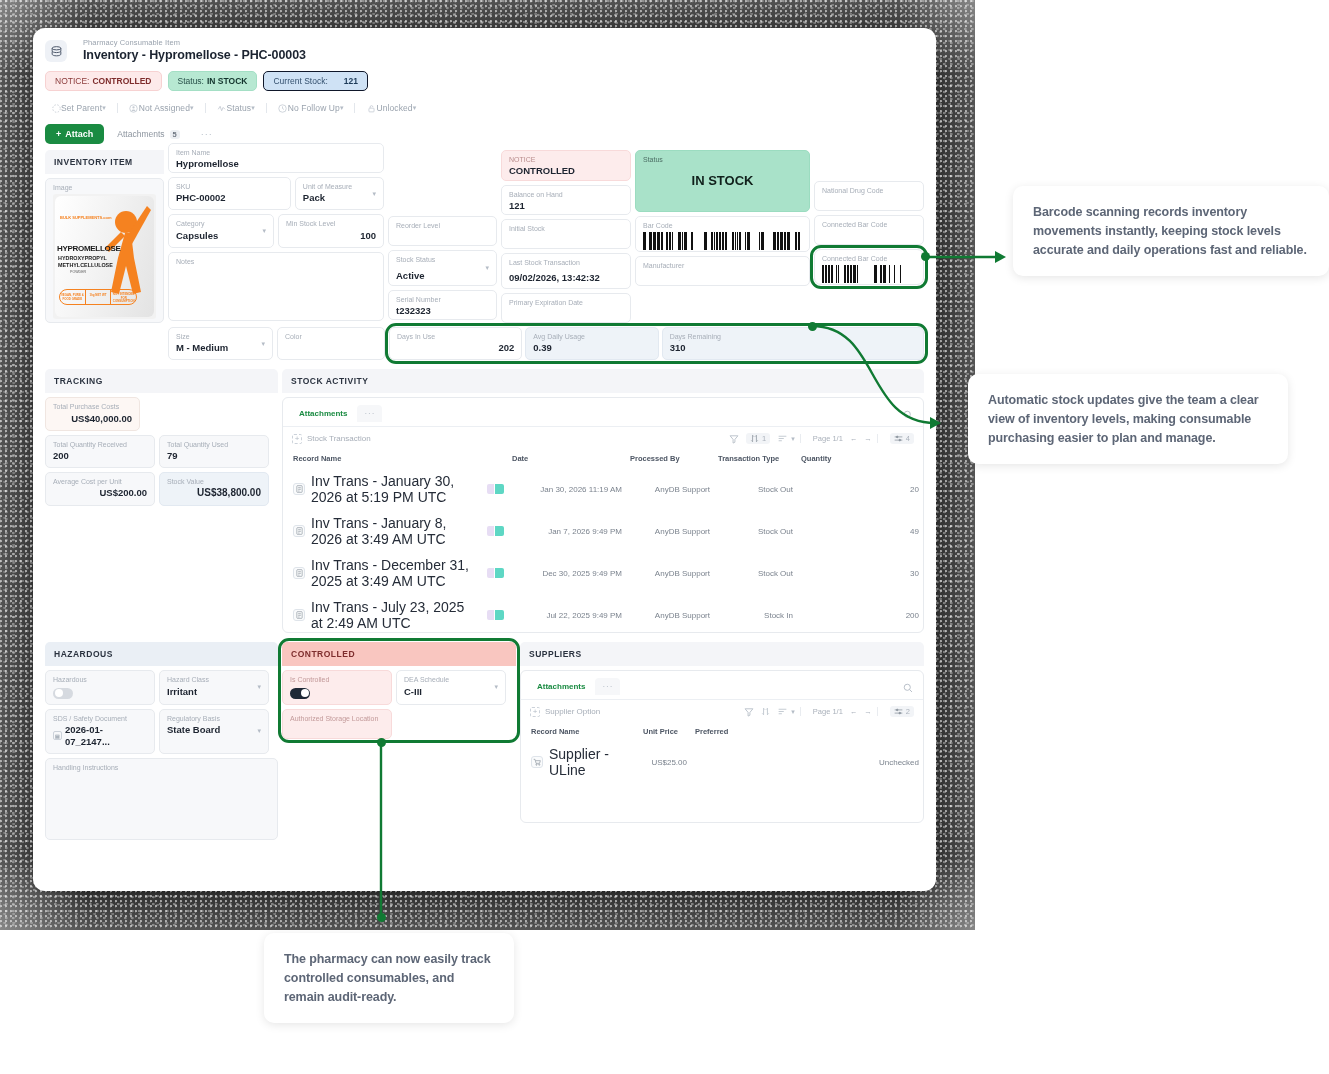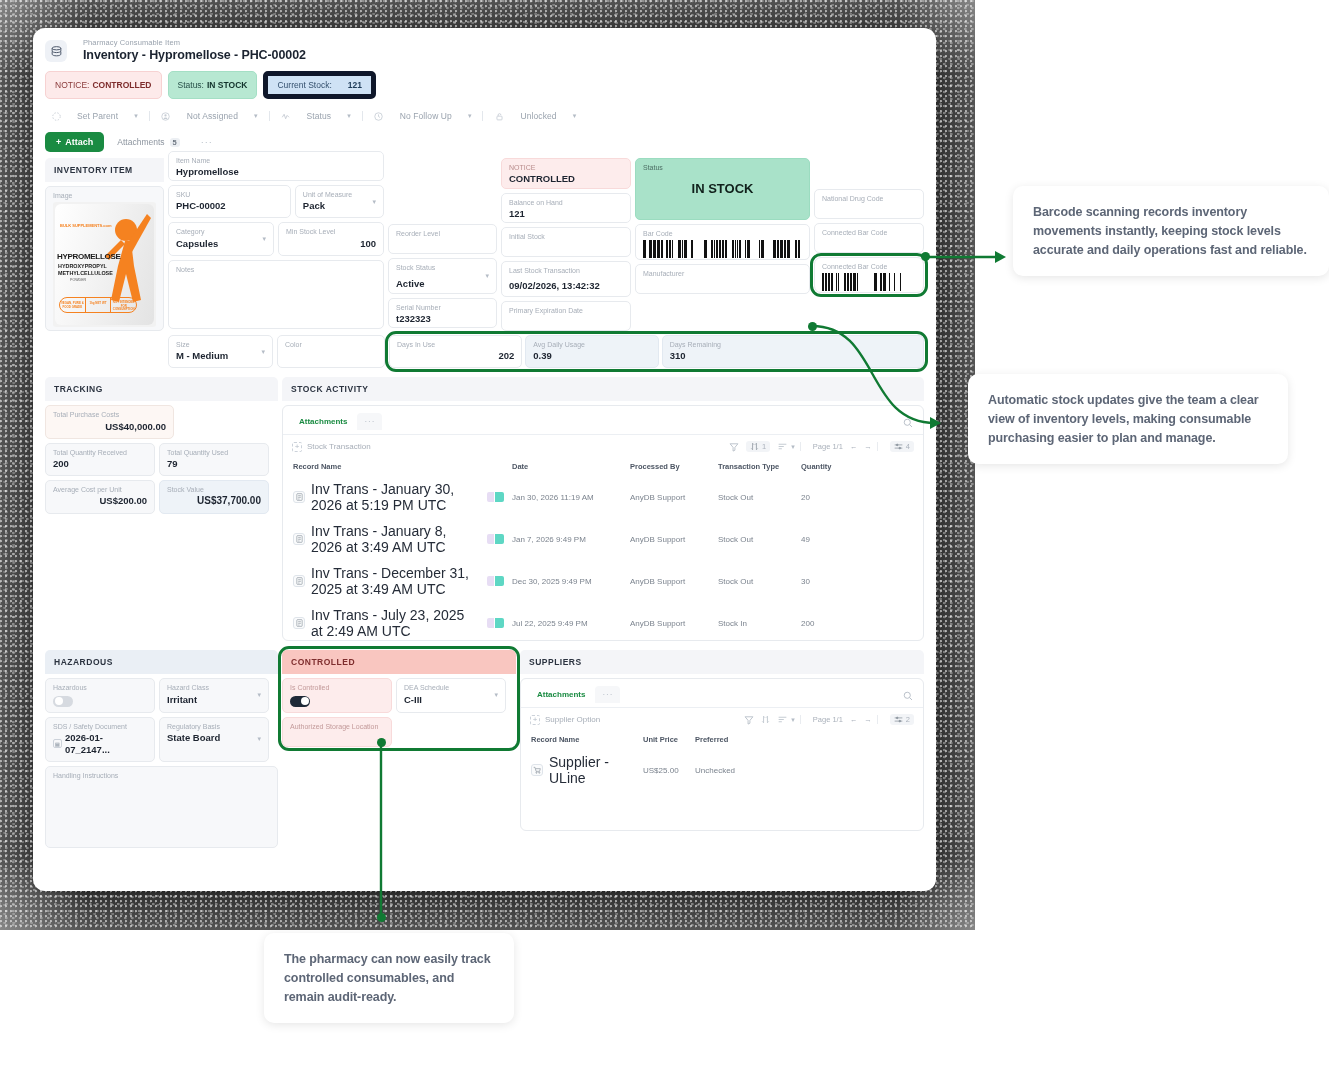--- a/index.html
+++ b/index.html
@@ -52,25 +52,25 @@
   .badge {
     font-size: 8.5px; padding: 4px 9px; border-radius: 5px; white-space: nowrap;
     display:flex; gap:3px; align-items:center;
   }
   .badge .k { color:#5c6572; }
   .badge .v { font-weight: 700; }
   .badge.notice { background:#fdeaea; border:1px solid #f7d2d2; }
   .badge.notice .k{color:#8a3a3a;} .badge.notice .v{ color:#7e2d2d; }
   .badge.status { background:#b7e8d2; border:1px solid #a4dfc5; }
   .badge.status .k{color:#29514a;} .badge.status .v{ color:#12332c; }
-  .badge.stock  { background:#cfe2f5; border:5px solid #0f172a;gap:16px; }
+  .badge.stock  { background:#cfe2f5; border:1px solid #0f172a;gap:16px; }
   .badge.stock .k{color:#34506e;} .badge.stock .v{ color:#1d3b59; }
 
   .toolbar { display:flex; align-items:center; gap:0; margin-top:10px; font-size:8.5px; color:#9aa3ae; }
-  .tb-item { display:flex; align-items:center; gap:16px; padding: 2px 6px; border-radius:4px; }
+  .tb-item { display:flex; align-items:center; gap:0; padding: 2px 6px; border-radius:4px; }
   .tb-item .cap { letter-spacing:.1px; }
   .tb-sep { width:1px; height:10px; background:#e3e7ec; margin: 0 5px; }
   .chev { font-size:7px; color:#b4bcc6; }
   .tb-ico { width:10px;height:10px; display:inline-flex; align-items:center; justify-content:center; }
 
   .tabs-row { display:flex; align-items:center; gap:4px; margin-top:9px; padding-bottom:0px;}
   .attach-btn {
     background:#1a8b42; color:#fff; font-size:9px; font-weight:700;
     padding:5px 11px; border-radius:5px; display:flex; gap:4px; align-items:center;
   }
@@ -120,21 +120,21 @@
   .tbl-bar .spacer{flex:1;}
   .bar-ctl { display:flex; align-items:center; gap:3px; margin-left:7px; color:#aab1bb; font-size:7.5px;}
   .bar-chip { background:#f2f4f7; border-radius:3px; padding:1px 4px; display:flex; gap:3px; align-items:center;}
   .vsep { width:1px;height:9px;background:#e9ecf0; margin:0 5px;}
 
   table.dt { width:100%; border-collapse:collapse; }
   table.dt th {
     text-align:left; font-size:7.5px; color:#4c5563; font-weight:700; padding:4px 4px 5px 4px;
   }
   table.dt td { font-size:8px; color:#39414d; padding:5px 4px; vertical-align:middle; }
-  table.dt td.muted { color:#7b838e; }
+  table.dt td.muted { color:#7b838e;text-align:right; }
   .rec { display:flex; align-items:center; gap:6px; }
   .rec-ico { width:12px;height:12px;border:1px solid #dfe4ea;border-radius:3px;background:#fafbfc;
              display:inline-flex;align-items:center;justify-content:center;flex:none;}
   .rec-name { color:#252c38; font-size:14px; }
   .pills { display:inline-flex; gap:1px; margin-left:4px;}
   .pill-a{width:7px;height:10px;background:#e7ddf4;border-radius:2px 0 0 2px;}
   .pill-b{width:9px;height:10px;background:#5ed7c4;border-radius:0 2px 2px 0;}
 
   
   .tgl { width:20px;height:11px;border-radius:6px;background:#d6dae0; position:relative; margin-top:3px;}
@@ -171,21 +171,21 @@
       <div class="hdr-row">
         <div class="logo">
           <svg width="13" height="13" viewBox="0 0 24 24" fill="none" stroke="#4a5568" stroke-width="1.8">
             <ellipse cx="12" cy="6" rx="8" ry="3"></ellipse>
               <path d="M4 6v5c0 1.7 3.6 3 8 3s8-1.3 8-3V6"></path>
             <path d="M4 12v5c0 1.7 3.6 3 8 3s8-1.3 8-3v-5"></path>
           </svg>
         </div>
         <div>
           <div class="eyebrow">Pharmacy Consumable Item</div>
-          <div class="title">Inventory - Hypromellose - PHC-00002</div>
+          <div class="title">Inventory - Hypromellose - PHC-00003</div>
         </div>
       </div>
 
       <div class="badges">
         <div class="badge notice">
           <span class="k">NOTICE:</span>
           <span class="v">CONTROLLED</span>
         </div>
         <div class="badge status">
           <span class="k">Status:</span>
@@ -508,42 +508,42 @@
           <div class="fld blue" style="flex:2.1;">
             <div class="lbl">Days Remaining</div>
             <div class="val">310</div>
           </div>
         </div>
       </div>
 
       <div style="display:flex; gap:4px; margin-top:9px;">
         <div style="width:233px; flex:none;">
           <div class="sec-head">TRACKING</div>
-          <div class="fld pinkish" style="width:129px; margin-top:4px;">
+          <div class="fld pinkish" style="width:95px; margin-top:4px;">
             <div class="lbl">Total Purchase Costs</div>
             <div class="val r">US$40,000.00</div>
           </div>
           <div class="row" style="margin-top:4px;">
             <div class="fld tint" style="width:110px;">
               <div class="lbl">Total Quantity Received</div>
               <div class="val">200</div>
             </div>
             <div class="fld tint" style="width:110px;">
               <div class="lbl">Total Quantity Used</div>
               <div class="val">79</div>
             </div>
           </div>
           <div class="row" style="margin-top:4px;">
             <div class="fld tint" style="width:110px;">
               <div class="lbl">Average Cost per Unit</div>
               <div class="val r">US$200.00</div>
             </div>
             <div class="fld blue" style="width:110px;">
               <div class="lbl">Stock Value</div>
-              <div class="val r" style="font-size:10px;">US$37,700.00</div>
+              <div class="val r" style="font-size:10px;">US$38,800.00</div>
             </div>
           </div>
         </div>
 
         <div style="flex:1;">
           <div class="sec-head">STOCK ACTIVITY</div>
           <div class="tbl-card" style="margin-top:4px; height:236px;">
             <div class="tbl-tabs">
               <div class="tbl-tab">Attachments</div>
               <div class="tbl-tab alt">···</div>

